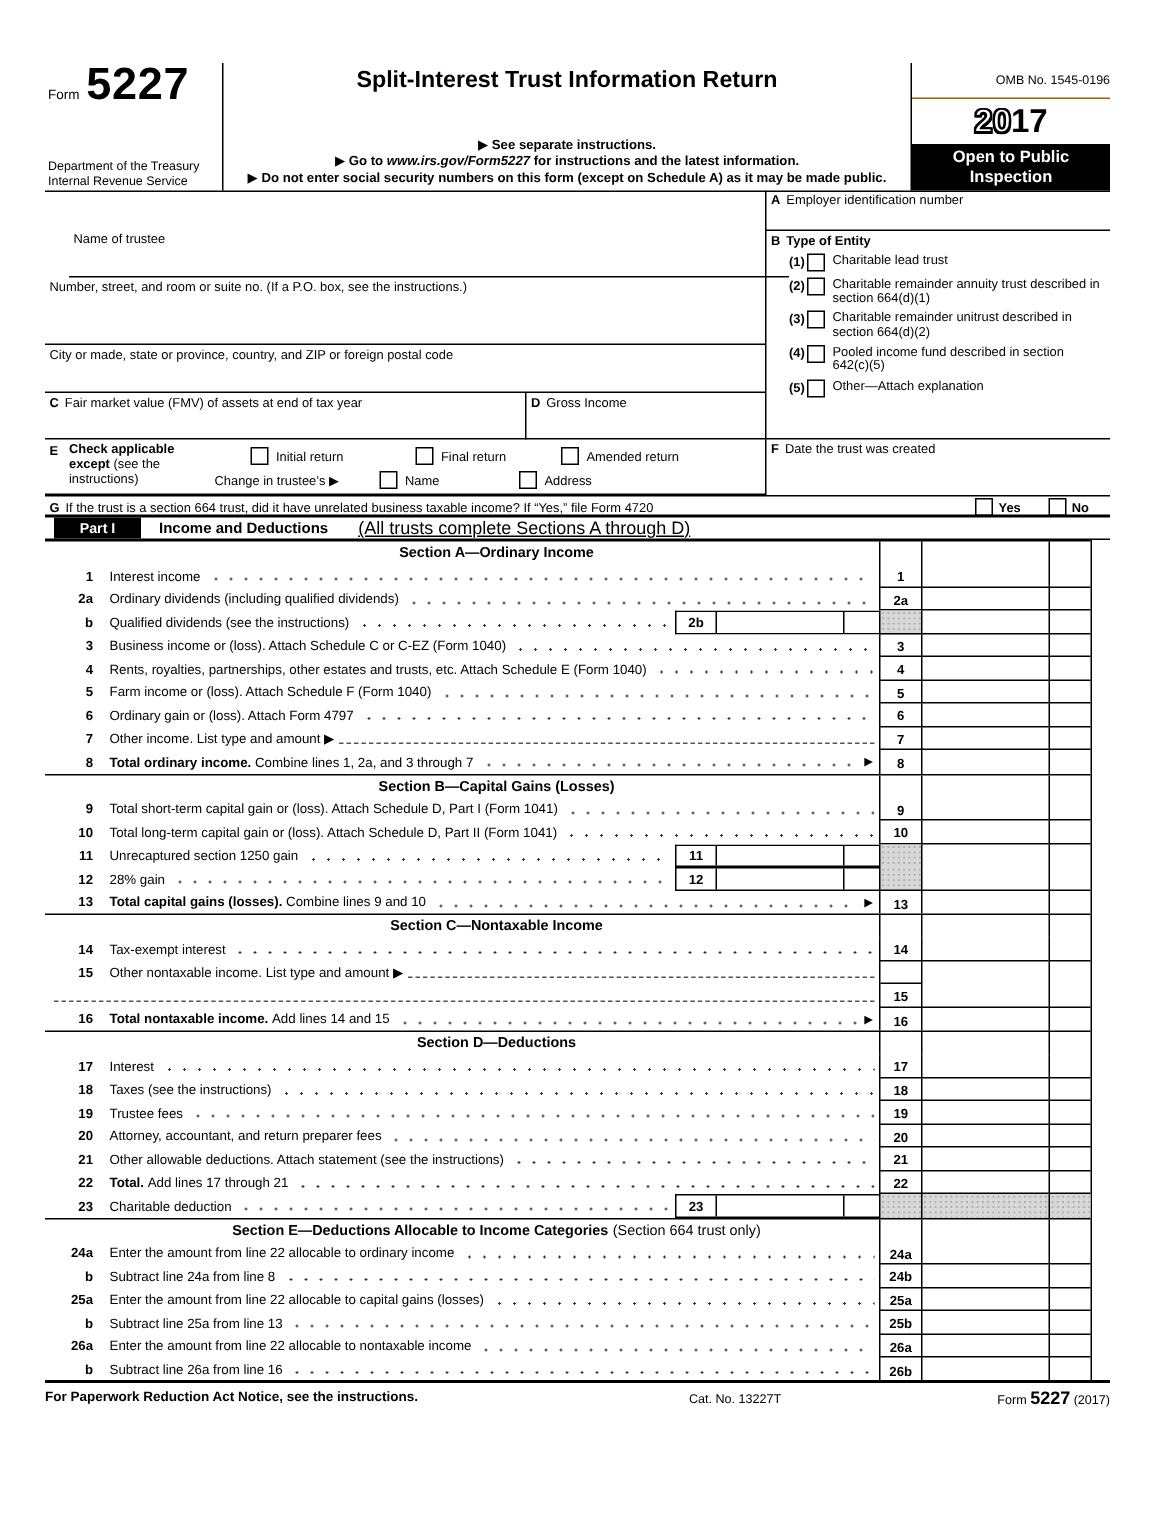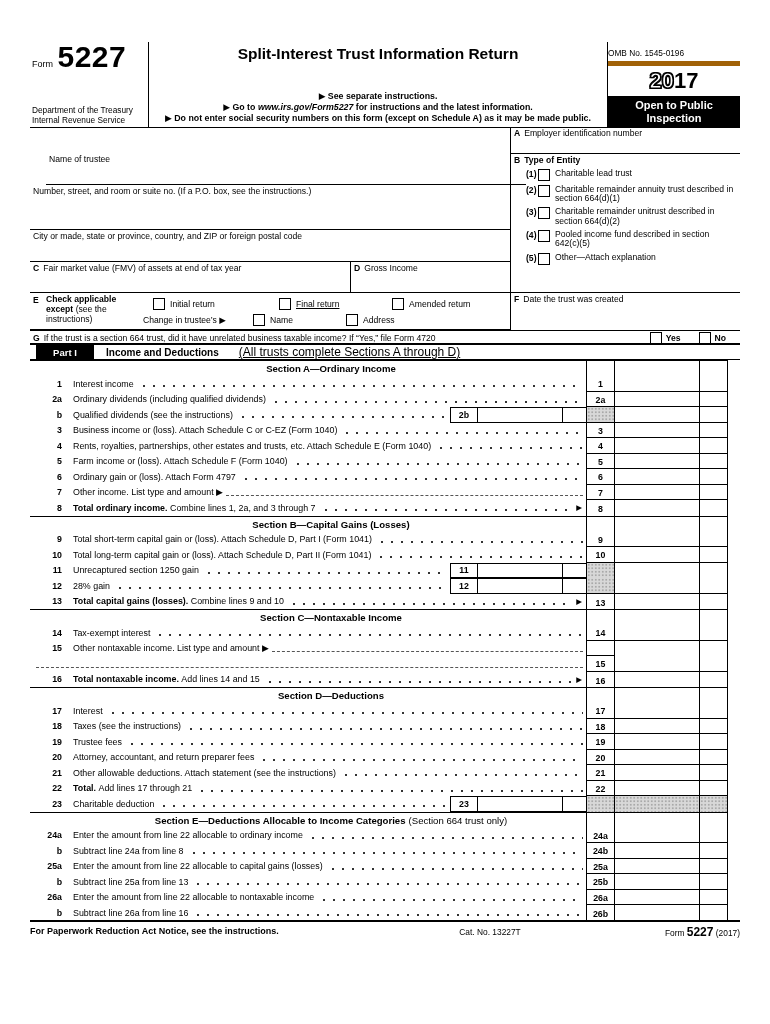--- a/index.html
+++ b/index.html
@@ -9,32 +9,32 @@
   
   .hdr{position:absolute;left:30px;top:42px;width:710px;height:85px;display:flex;border-bottom:1px solid #000;}
   .hdr-left{width:118px;display:flex;flex-direction:column;justify-content:space-between;padding:2px 0 2px 2px;box-sizing:border-box;}
   .formword{font-size:9px;}
   .formnum{font-size:30px;font-weight:bold;letter-spacing:0.5px;line-height:26px;}
   .agency{font-size:8.3px;line-height:9.5px;}
   .hdr-mid{flex:1;border-left:1.6px solid #000;border-right:1.6px solid #000;display:flex;flex-direction:column;justify-content:space-between;padding:3px 4px;box-sizing:border-box;text-align:center;}
   .ftitle{font-size:15.5px;font-weight:bold;}
   .bullets{font-size:8.8px;font-weight:bold;line-height:11px;}
   .hdr-right{width:132px;display:flex;flex-direction:column;box-sizing:border-box;}
-  .omb{font-size:8.3px;text-align:left;padding-top:6px;height:20px;border-bottom:5px solid #a16207;}
+  .omb{font-size:8.3px;text-align:right;padding-top:6px;height:20px;border-bottom:1px solid #a16207;}
   .year{height:30px;text-align:center;font-size:22px;font-weight:bold;line-height:30px;}
   .y20{color:#fff;-webkit-text-stroke:1.2px #000;text-shadow:-1px -1px 0 #000,1px -1px 0 #000,-1px 1px 0 #000,1px 1px 0 #000;}
   .openbox{background:#000;color:#fff;font-weight:bold;font-size:11px;text-align:center;line-height:13px;padding:3px 0 2px 0;flex:1;}
   
   .entity{position:absolute;left:30px;top:127px;width:710px;height:216px;font-size:8.6px;}
   .ecell{position:absolute;box-sizing:border-box;padding:1px 3px;}
   .bb{border-bottom:1px solid #000;}
   .bl{border-left:1px solid #000;}
   .letter{font-weight:bold;margin-right:4px;}
   .cb{display:inline-block;width:10px;height:10px;border:1px solid #000;background:#fff;vertical-align:middle;flex:none;}
-  .erow1{position:absolute;left:109px;top:5px;display:flex;gap:16px;padding-left:14px;}
+  .erow1{position:absolute;left:123px;top:5px;display:flex;gap:0;padding-left:14px;}
   .eitem{display:flex;align-items:center;gap:5px;}
   .erow2{position:absolute;left:113px;top:21px;display:flex;align-items:center;}
   .blist{margin-top:4px;}
   .bitem{display:flex;gap:0;margin-bottom:3.5px;}
   .bnum{width:24px;text-align:left;font-weight:bold;flex:none;padding-left:12px;box-sizing:border-box;}
   .bcb{width:17px;flex:none;padding-top:0px;}
   .btxt{flex:1;line-height:9.6px;padding-right:2px;}
   .grow{position:absolute;left:0;top:203px;width:710px;height:13px;display:flex;align-items:center;font-size:8.6px;}
   
   .p1bar{position:absolute;left:30px;top:343px;width:710px;height:17px;border-top:2px solid #000;border-bottom:1px solid #000;box-sizing:border-box;display:flex;align-items:center;}
@@ -131,21 +131,21 @@
       <div style="position:absolute;left:16px;top:2px;width:92px;line-height:9.8px;">
         <b><span>Check applicable</span></b><br>
         <b><span>except</span></b> <span>(see the</span><br>
         <span>instructions)</span>
       </div>
       <div class="erow1">
         <div class="eitem" style="width:110px;">
             <span class="cb"></span>
             <span>Initial return</span>
           </div>
-        <div class="eitem" style="width:97px;text-decoration:underline;">
+        <div class="eitem" style="width:97px;">
             <span class="cb"></span>
             <span>Final return</span>
           </div>
         <div class="eitem">
             <span class="cb"></span>
             <span>Amended return</span>
           </div>
       </div>
       <div class="erow2">
         <span style="width:110px;">Change in trustee’s ▶</span>

